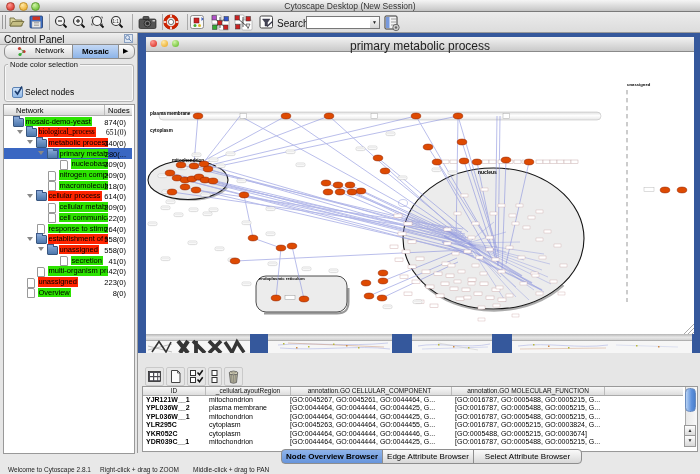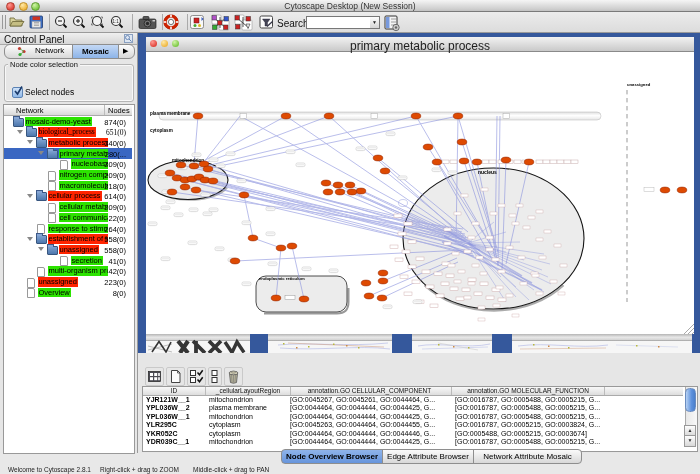--- a/index.html
+++ b/index.html
@@ -796,20 +796,20 @@
     <div class="abs" style="right:0px;top:0;width:11px;height:59px;background:linear-gradient(90deg,#e8e8e8,#f8f8f8);border-left:1px solid #aaa;"></div>
     <div class="abs" style="right:1px;top:1px;width:9px;height:22px;background:linear-gradient(90deg,#b8d2f4,#5f92dd 60%,#4a7fcc);border-radius:4.5px;border:0.5px solid #6a8cc0;"></div>
     <div class="abs" style="right:1px;top:38px;width:10px;height:10px;background:linear-gradient(#fdfdfd,#d8d8d8);border:0.5px solid #999;font-size:5px;text-align:center;line-height:9px;color:#333;">▲</div>
     <div class="abs" style="right:1px;top:48px;width:10px;height:10px;background:linear-gradient(#fdfdfd,#d8d8d8);border:0.5px solid #999;font-size:5px;text-align:center;line-height:9px;color:#333;">▼</div>
   </div>
 </div>
 
 <div id="btabs" class="abs">
   <div class="btab" style="left:0;width:100px;background:linear-gradient(#8fb4ea,#6795dc);font-weight:bold;border-radius:4px 0 0 4px;">Node Overview Browser</div>
   <div class="btab" style="left:101px;width:90px;">Edge Attribute Browser</div>
-  <div class="btab" style="left:192px;width:107px;border-radius:0 4px 4px 0;">Network Attribute Mosaic</div>
+  <div class="btab" style="left:192px;width:107px;border-radius:0 4px 4px 0;">Select Attribute Browser</div>
 </div>
 
 <div id="status" class="abs">
   <span class="abs" style="left:8px;">Welcome to Cytoscape 2.8.1</span>
   <span class="abs" style="left:100px;">Right-click + drag to ZOOM</span>
   <span class="abs" style="left:193px;">Middle-click + drag to PAN</span>
 </div>
 
 </body></html>

